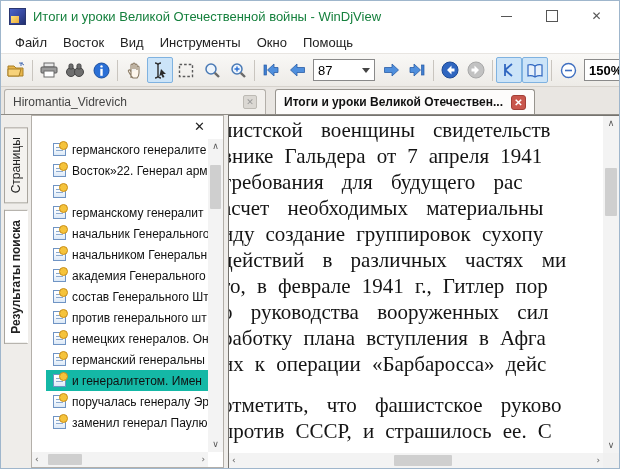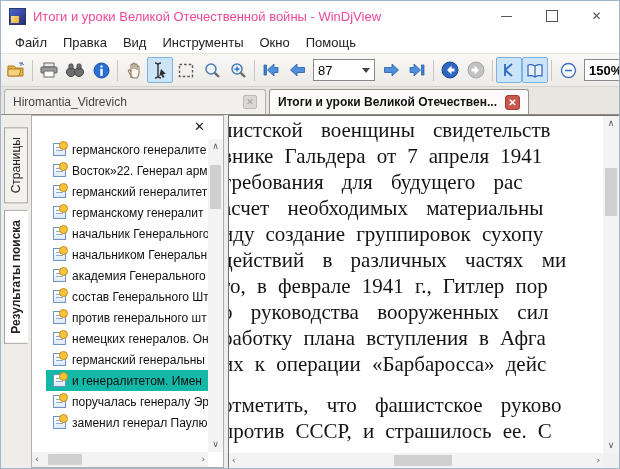--- a/index.html
+++ b/index.html
@@ -15,21 +15,21 @@
     display: flex; flex-direction: column;
     background: #fff;
   }
 
   
   .titlebar { height: 30px; display: flex; align-items: center; padding-left: 8px; background: #fff; flex: 0 0 auto; }
   .app-icon { width: 17px; height: 17px; margin-right: 7px; position: relative; flex: 0 0 auto;
     background: linear-gradient(135deg,#4a63c8 0%, #35469b 60%, #22306e 100%); border: 1px solid #2a3670; }
   .app-icon::after { content:""; position:absolute; left:1px; bottom:1px; width:8px; height:7px;
     background: linear-gradient(135deg,#ffe27a,#e8a93c); }
-  .title-text { font-size: 13px; color: #ec4899; white-space: nowrap; }
+  .title-text { font-size: 13px; color: #15803d; white-space: nowrap; }
   .win-controls { margin-left: auto; display: flex; height: 100%; }
   .win-btn { width: 45px; height: 100%; display: flex; align-items: center; justify-content: center; color: #555; cursor: default; }
   .win-btn.min::before { content:""; width: 11px; height: 1px; background:#555; }
   .win-btn.max::before { content:""; width: 10px; height: 10px; border: 1px solid #555; }
   .win-btn.close::before { content:"\2715"; font-size: 12px; color:#555; }
 
   
   .menubar { height: 23px; display: flex; align-items: center; padding-left: 6px; background: #fff;
     border-bottom: 1px solid #e8e5e1; flex: 0 0 auto; }
   .menu-item { font-size: 13px; color: #222; padding: 2px 8px; white-space: nowrap; }
@@ -46,21 +46,21 @@
     padding: 0 4px; font-size: 13px; color: #000; flex: 0 0 auto; }
   .combo.page { width: 62px; margin: 0 3px; justify-content: space-between; }
   .combo.zoom { width: 56px; font-weight: bold; margin-left: 3px; }
   .combo .chev { width: 0; height: 0; border-left: 4px solid transparent; border-right: 4px solid transparent;
     border-top: 5px solid #444; }
 
   
   .tabbar { height: 28px; background: #e9e6e2; display: flex; align-items: flex-end; padding-left: 3px;
     border-bottom: 1px solid #8f8c86; flex: 0 0 auto; }
   .doc-tab { height: 25px; display: flex; align-items: center; padding: 0 8px; font-size: 12px;
-    border: 1px solid #b3afa9; border-bottom: none; border-radius: 3px 3px 0 0; margin-right: 3px; white-space: nowrap; overflow: hidden; }
+    border: 1px solid #b3afa9; border-bottom: none; border-radius: 3px 3px 0 0; margin-right: 9px; white-space: nowrap; overflow: hidden; }
   .doc-tab.inactive { background: #f2f0ed; color: #444; width: 262px; justify-content: space-between; }
   .doc-tab.active { background: #fdfcfb; color: #111; font-weight: bold; border-color: #97948e; }
   .tab-close-gray { width: 14px; height: 14px; background: #dbd8d3; border: 1px solid #bdbab4; border-radius: 2px;
     display: flex; align-items: center; justify-content: center; font-size: 9px; color: #999; margin-left: 8px; flex: 0 0 auto;}
   .tab-close-red { width: 15px; height: 15px; background: #c9574d; border: 1px solid #a33f37; border-radius: 3px;
     display: flex; align-items: center; justify-content: center; font-size: 10px; color: #fff; font-weight: bold; margin-left: 8px; flex: 0 0 auto;}
 
   
   .main { flex: 1 1 auto; display: flex; min-height: 0; background: #efedea; }
 
@@ -120,21 +120,21 @@
     <span class="title-text">Итоги и уроки Великой Отечественной войны - WinDjView</span>
     <div class="win-controls">
       <span class="win-btn min"></span>
       <span class="win-btn max"></span>
       <span class="win-btn close"></span>
     </div>
   </div>
 
   <div class="menubar">
     <span class="menu-item">Файл</span>
-    <span class="menu-item">Правка</span>
+    <span class="menu-item">Восток</span>
     <span class="menu-item">Вид</span>
     <span class="menu-item">Инструменты</span>
     <span class="menu-item">Окно</span>
     <span class="menu-item">Помощь</span>
   </div>
 
   <div class="toolbar">
     <div class="tb-btn">
       <span>
           <svg width="19" height="16" viewBox="0 0 19 16">
@@ -325,21 +325,20 @@
         <div class="result-row">
             <span class="doc-ico"></span>
             <span class="result-label">германского генералите</span>
           </div>
         <div class="result-row">
             <span class="doc-ico"></span>
             <span class="result-label">Восток»22. Генерал арм</span>
           </div>
         <div class="result-row">
             <span class="doc-ico"></span>
-            <span class="result-label">германский генералитет</span>
           </div>
         <div class="result-row">
             <span class="doc-ico"></span>
             <span class="result-label">германскому генералит</span>
           </div>
         <div class="result-row">
             <span class="doc-ico"></span>
             <span class="result-label">начальник Генерального</span>
           </div>
         <div class="result-row">

